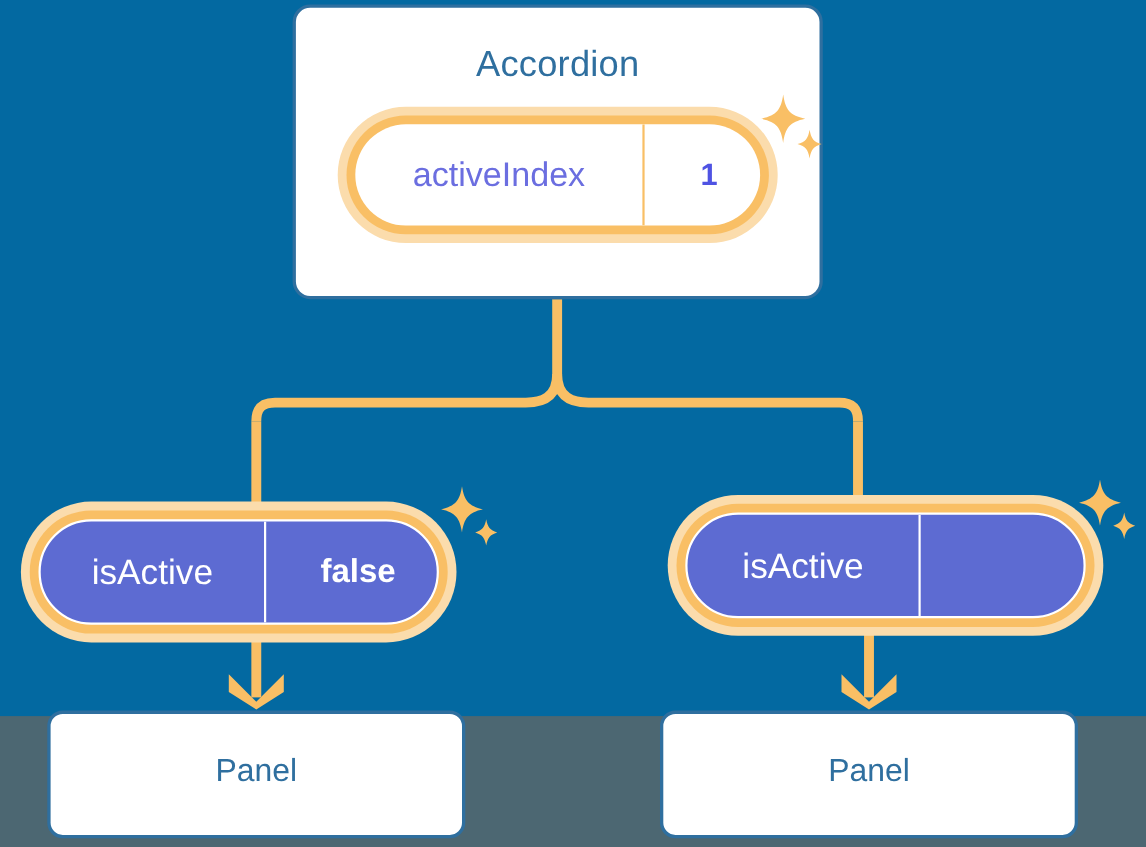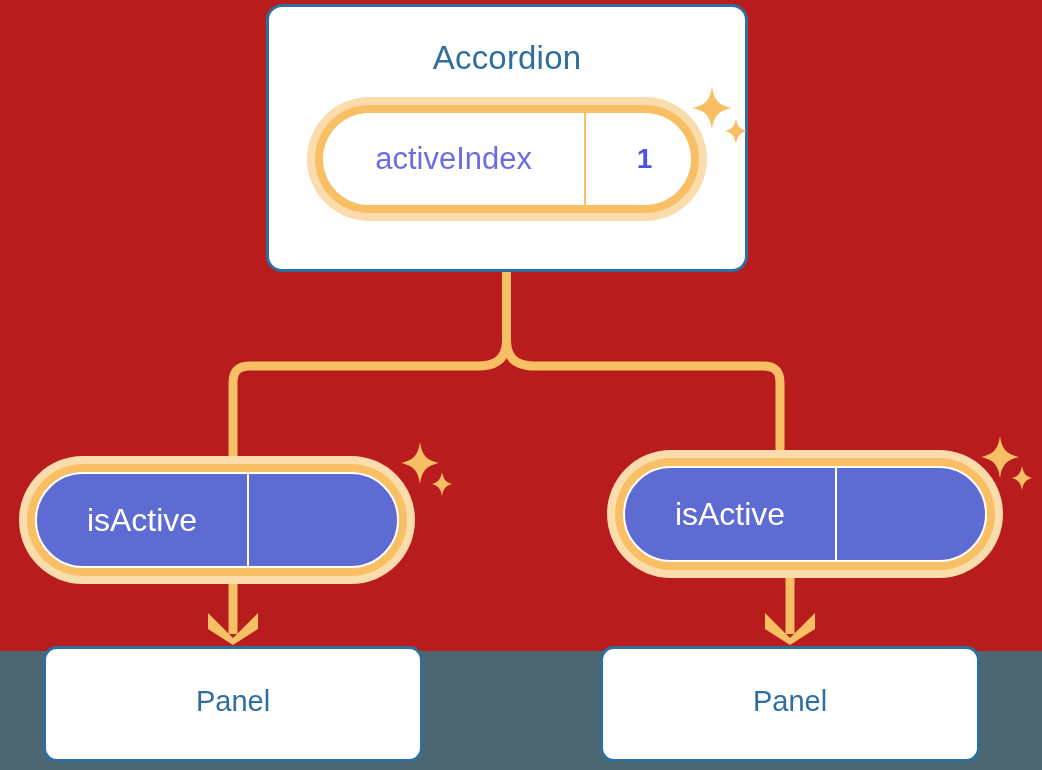--- a/index.html
+++ b/index.html
@@ -10,21 +10,21 @@
   body {
     width: 1042px;
     height: 770px;
     font-family: "Liberation Sans", sans-serif;
     overflow: hidden;
   }
   #stage {
     position: relative;
     width: 1042px;
     height: 651px;
-    background: #b91c1c;
+    background: #0369a1;
   }
 
   
   #connectors {
     position: absolute;
     left: 0;
     top: 0;
     width: 1042px;
     height: 770px;
     pointer-events: none;
@@ -198,20 +198,21 @@
 
   <svg class="sparkle" style="left:688px; top:84px;" width="62" height="64" viewBox="0 0 62 64">
     <path d="M24,2 C26,16 30,21 44,24 C30,27 26,32 24,46 C22,32 18,27 4,24 C18,21 22,16 24,2 Z" fill="#f9bf65"></path>
     <path d="M48,34 C49.4,42 51.6,45 59,47 C51.6,49 49.4,52 48,60 C46.6,52 44.4,49 37,47 C44.4,45 46.6,42 48,34 Z" fill="#f9bf65"></path>
   </svg>
 
   <div class="pill-halo pill-child-halo" id="pill-left-halo"></div>
   <div class="pill-ring pill-child-ring" id="pill-left-ring"></div>
   <div class="pill-body pill-child-body" id="pill-left-body">
     <span class="pill-key">isActive</span>
+    <span class="pill-val">false</span>
   </div>
 
   <svg class="sparkle" style="left:398px; top:440px;" width="58" height="62" viewBox="0 0 58 62">
     <path d="M22,2 C24,15 28,20 41,23 C28,26 24,31 22,44 C20,31 16,26 3,23 C16,20 20,15 22,2 Z" fill="#f9bf65"></path>
     <path d="M44,32 C45.3,39 47.4,42 54,44 C47.4,46 45.3,49 44,56 C42.7,49 40.6,46 34,44 C40.6,42 42.7,39 44,32 Z" fill="#f9bf65"></path>
   </svg>
 
   <div class="panel-card" id="panel-left">
     <div class="panel-label">Panel</div>
   </div>

